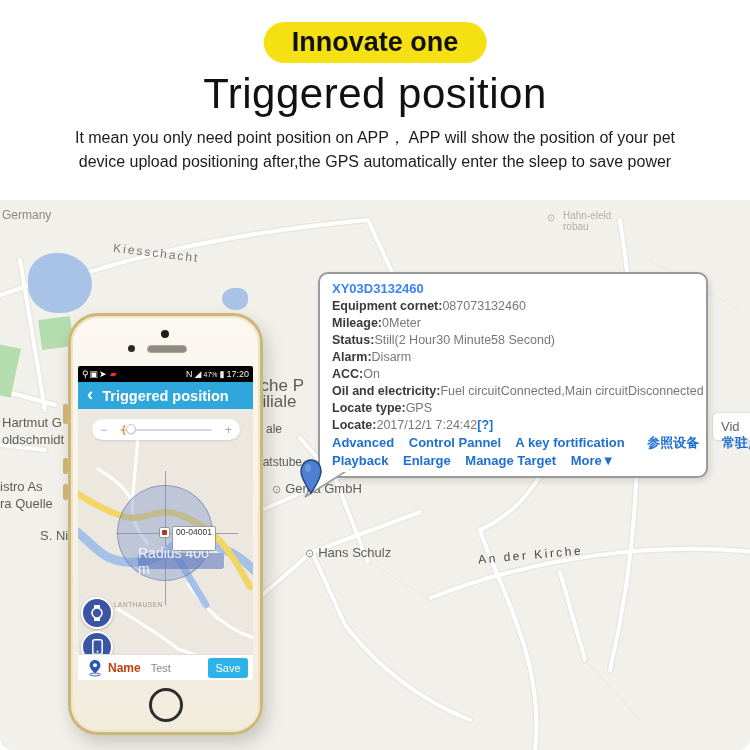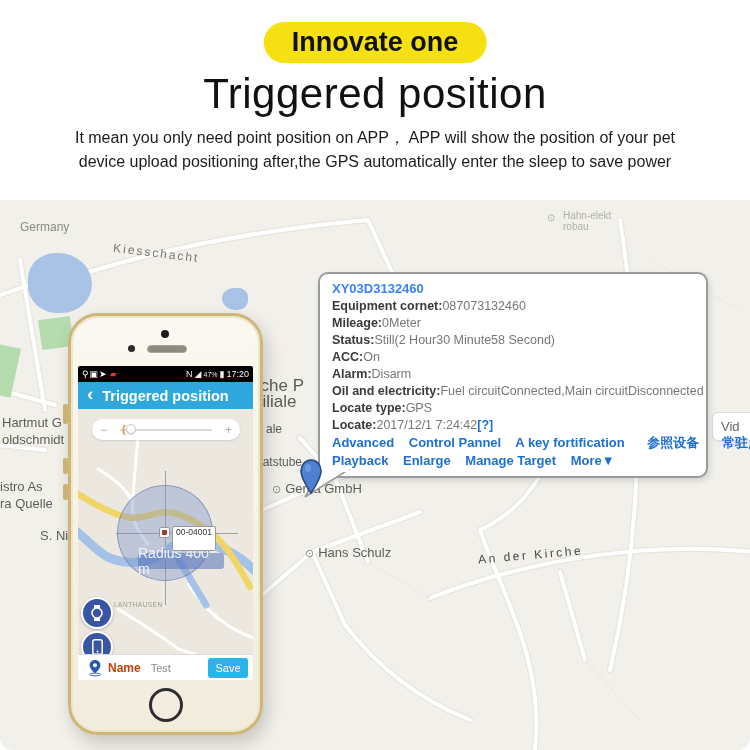--- a/index.html
+++ b/index.html
@@ -142,21 +142,21 @@
       <g stroke="#eceae3" stroke-width="1.3" fill="none">
         <path d="M 430,155 L 460,250 M 470,252 L 560,230 M 368,362 L 430,398 M 585,460 L 640,520 M 240,430 L 262,395 M 650,60 L 740,110"></path>
       </g>
     </svg>
 
     <div class="pond" style="left:28px; top:53px; width:64px; height:60px; border-radius:45% 55% 50% 48%;"></div>
     <div class="pond" style="left:222px; top:88px; width:26px; height:22px; border-radius:50% 40% 45% 55%;"></div>
     <div class="greenpatch" style="left:40px; top:118px; width:32px; height:30px; transform:rotate(-8deg);"></div>
     <div class="greenpatch" style="left:-6px; top:146px; width:22px; height:50px; transform:rotate(12deg);"></div>
 
-    <div class="map-label" style="left:20px; top:8px;margin-top:12px;">Germany</div>
+    <div class="map-label" style="left:2px; top:8px;">Germany</div>
     <div class="map-label" style="left:113px; top:46px; letter-spacing:2px; transform:rotate(7deg); color:#77776f;">Kiesschacht</div>
 
     <div class="map-label" style="left:563px; top:10px; font-size:10px; color:#b0b0aa; line-height:11px;">
       <span style="position:absolute; left:-16px; top:2px;">⊙</span>
       <div>Hahn-elekt</div>
       <div>robau</div>
     </div>
 
     <div class="map-label dark" style="left:2px; top:214px; line-height:17px;">
       <div>Hartmut G</div>
@@ -276,22 +276,22 @@
         <span class="save-btn interactable">Save</span>
       </div>
     </div>
   </div>
 
   <div class="popup">
     <div class="ptitle">XY03D3132460</div>
     <div class="row"><b>Equipment cornet:</b><span>087073132460</span></div>
     <div class="row"><b>Mileage:</b><span>0Meter</span></div>
     <div class="row"><b>Status:</b><span>Still(2 Hour30 Minute58 Second)</span></div>
+    <div class="row"><b>Alarm:</b><span>Disarm</span></div>
     <div class="row"><b>ACC:</b><span>On</span></div>
-    <div class="row"><b>Alarm:</b><span>Disarm</span></div>
     <div class="row"><b>Oil and electricity:</b><span>Fuel circuitConnected,Main circuitDisconnected</span></div>
     <div class="row"><b>Locate type:</b><span>GPS</span></div>
     <div class="row"><b>Locate:</b><span>2017/12/1 7:24:42</span><span class="help interactable">[?]</span></div>
     <div class="links">
       <span class="interactable">Advanced</span>
       <span class="interactable">Control Pannel</span>
       <span class="interactable">A key fortification</span>
       <span class="interactable" style="margin-left:8px;">参照设备</span>
       <span class="interactable" style="margin-left:8px;">常驻点</span>
     </div>

